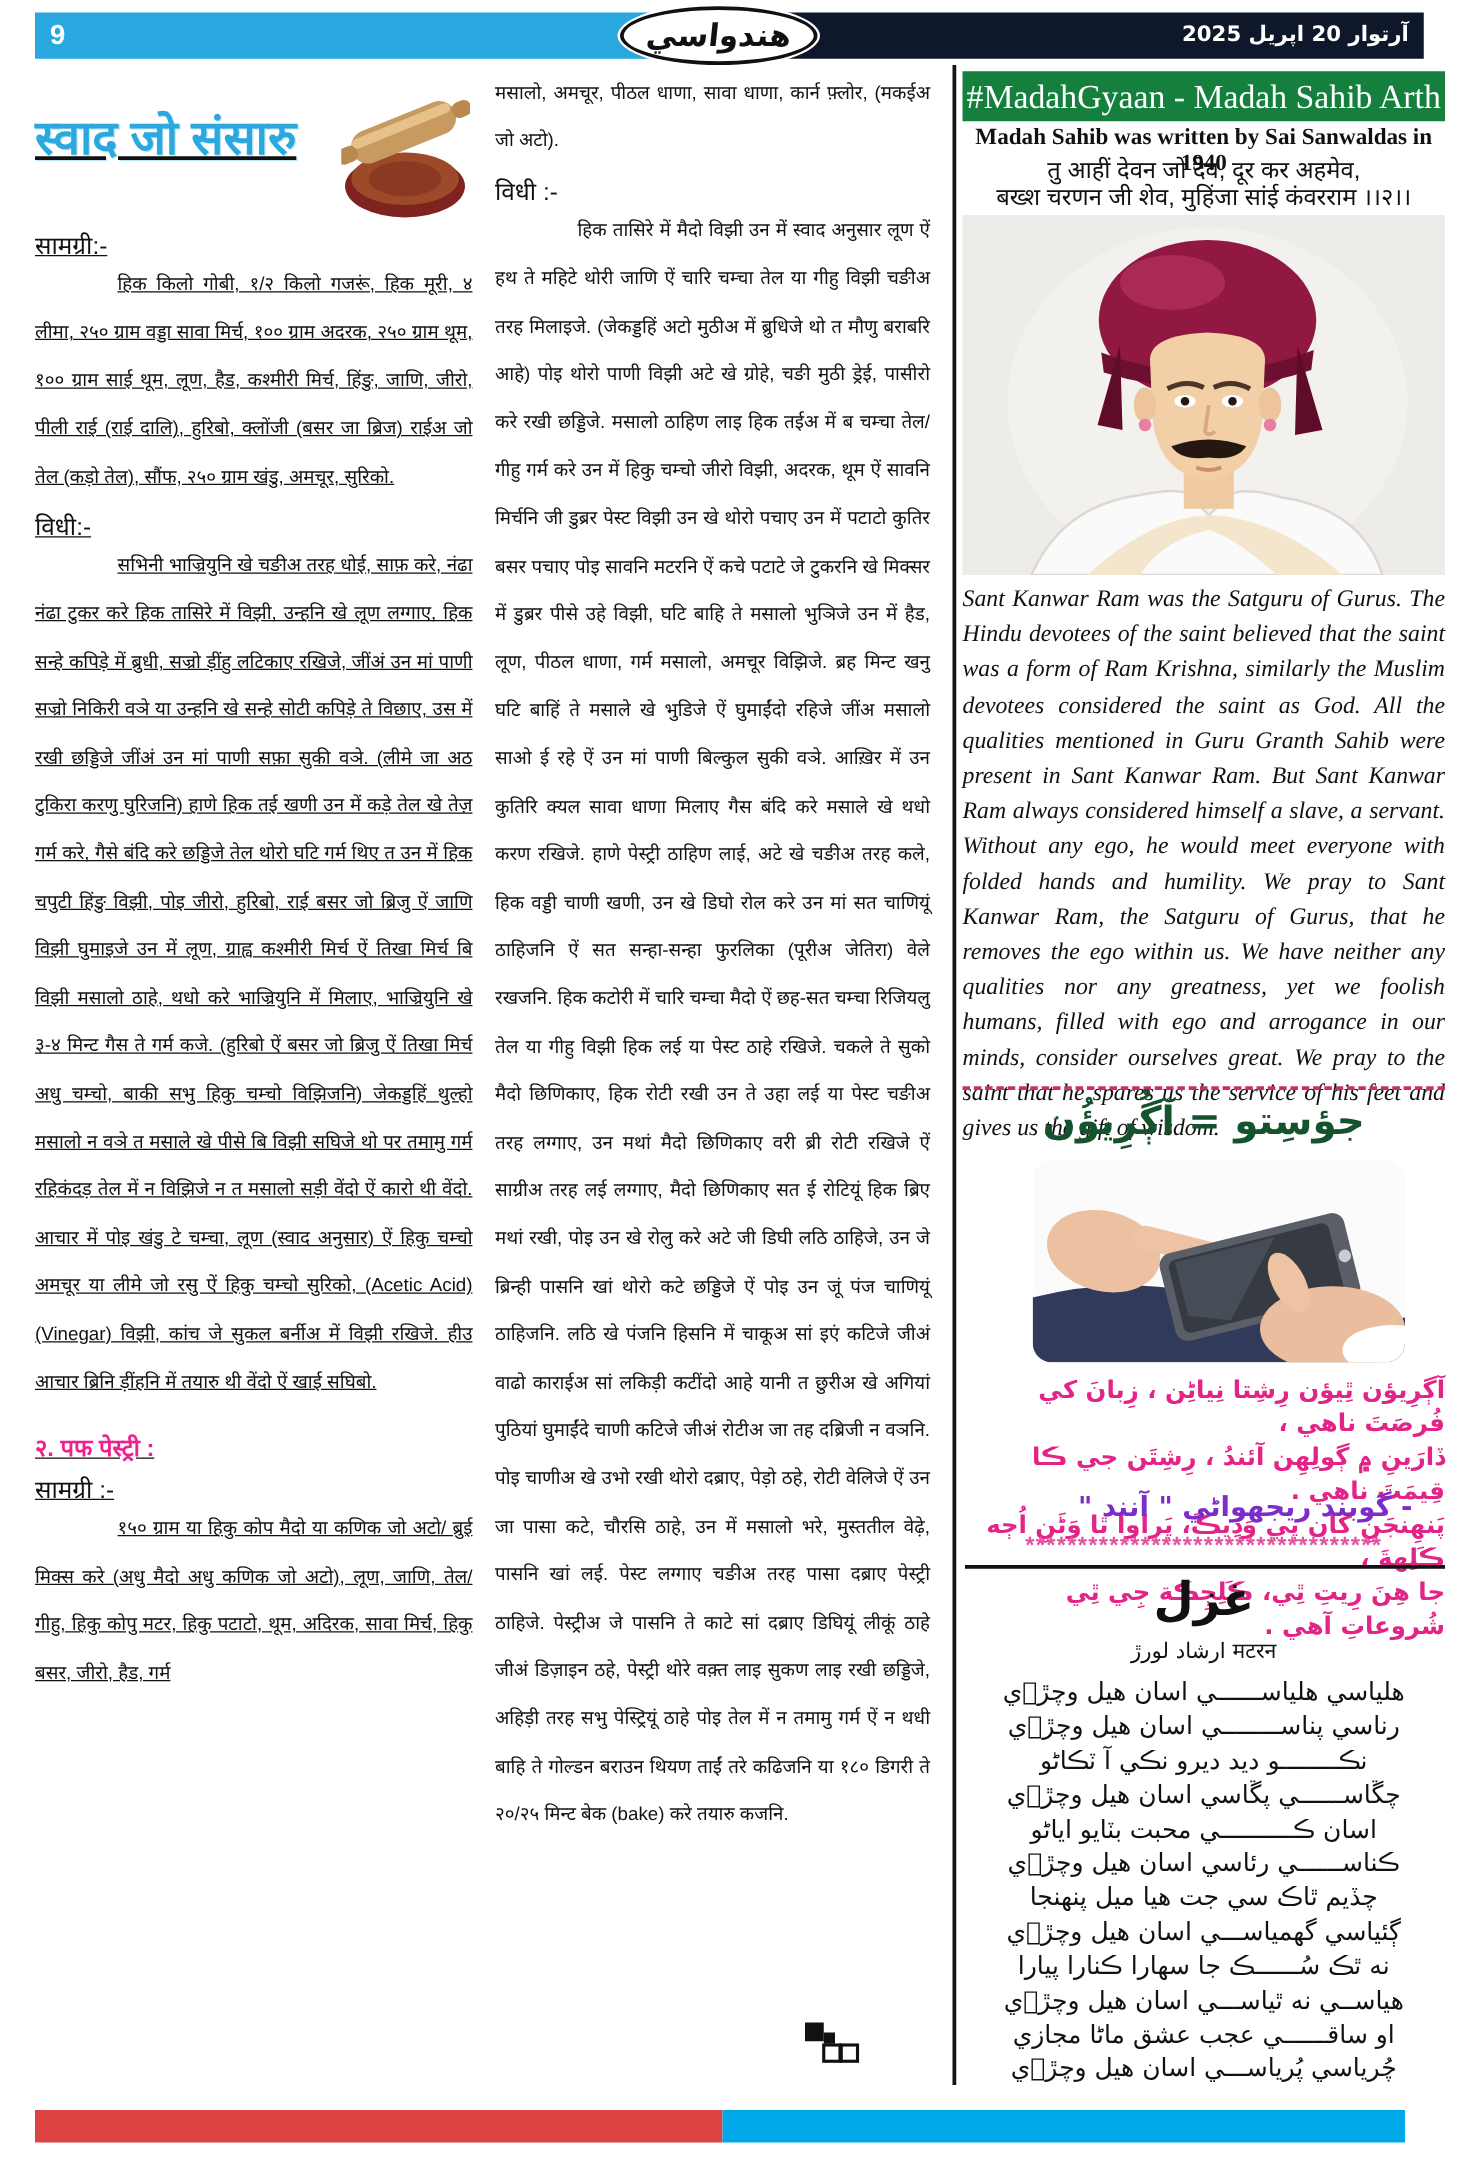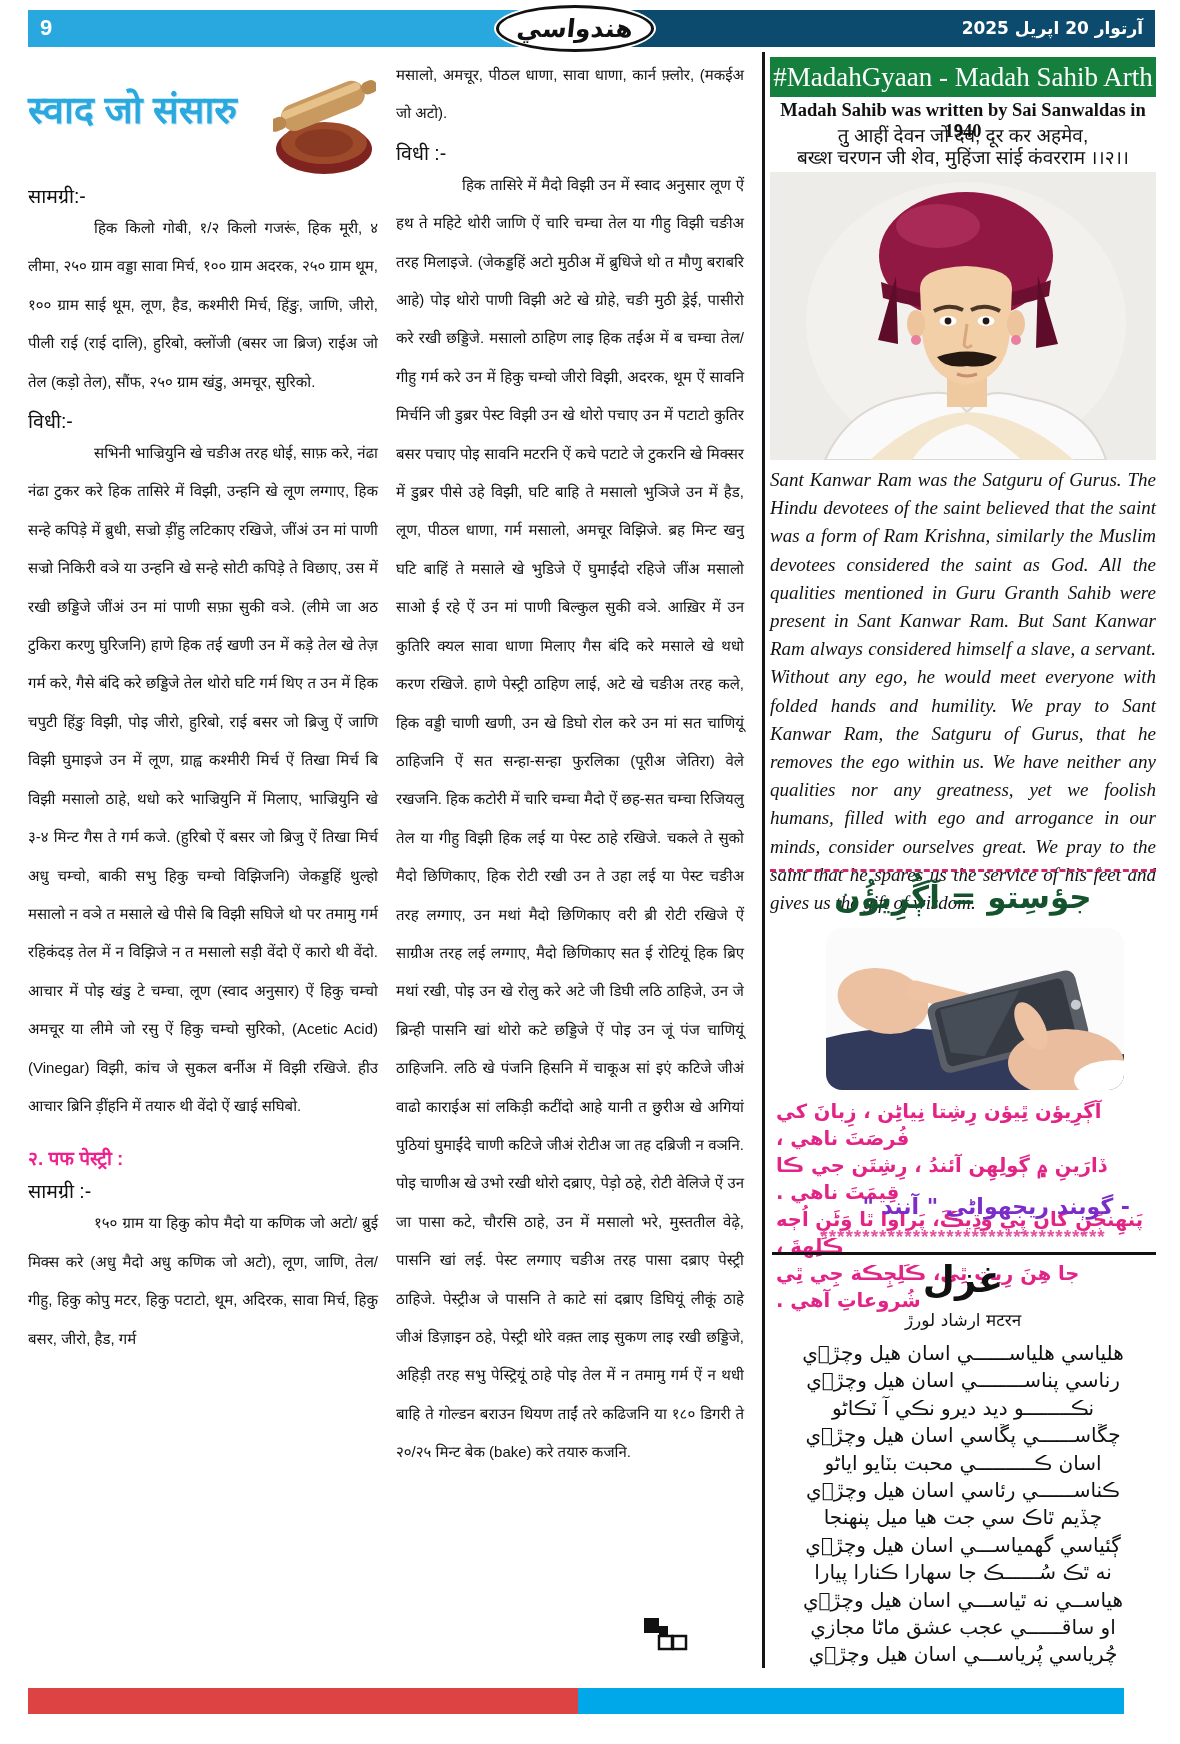--- a/index.html
+++ b/index.html
@@ -3,31 +3,31 @@
 <meta charset="utf-8">
 <style>
   * { margin:0; padding:0; box-sizing:border-box; }
   html,body { background:#ffffff; }
   #page {
     position:relative; width:1180px; height:1744px; background:#ffffff;
     font-family:"Liberation Sans","DejaVu Sans",sans-serif; color:#111; overflow:hidden;
   }
   
   .hdr-blue { position:absolute; left:28px; top:10px; width:532px; height:37px; background:#29a8df; }
-  .hdr-red  { position:absolute; left:560px; top:10px; width:595px; height:37px; background:#0c4a6e; }
+  .hdr-red  { position:absolute; left:544px; top:10px; width:595px; height:37px; background:#0f172a; }
   .page-num { position:absolute; left:12px; top:5px; color:#fff; font-size:22px; font-weight:bold; }
   .hdr-date { position:absolute; right:12px; top:0; height:37px; line-height:37px; color:#fff;
               font-size:17px; font-weight:bold; direction:rtl; font-family:"DejaVu Sans",sans-serif; }
   .logo-oval { position:absolute; left:496px; top:5px; width:158px; height:47px; background:#fff;
                border:3px solid #111; border-radius:50%; display:flex; align-items:center; justify-content:center;
                z-index:5; box-shadow:0 0 0 2px #fff; }
   .logo-txt { font-family:"DejaVu Sans",sans-serif; font-weight:bold; font-size:25px; color:#111;
               direction:rtl; transform:skewX(-6deg); }
   
-  #col-left { position:absolute; left:28px; top:56px; width:350px; }
+  #col-left { position:absolute; left:28px; top:56px; width:350px;text-decoration:underline; }
   #col-mid  { position:absolute; left:396px; top:56px; width:348px; }
   .vrule { position:absolute; left:762px; top:52px; width:2.5px; height:1616px; background:#161616; }
   .para { font-size:15px; line-height:38.4px; text-align:justify; }
   .para.indent { text-indent:66px; }
   .lbl { font-size:19.5px; margin-top:6px; }
   .h-pink { font-size:19px; font-weight:bold; color:#ef218e; }
   
   .title-row { display:flex; align-items:flex-start; height:120px; }
   .title-main { font-size:38px; font-weight:bold; color:#2ba9df; white-space:nowrap; width:245px;
                 margin-top:26px; text-shadow:1px 1px 0 #bfe6f7; }
@@ -44,21 +44,21 @@
   .madah-sub { top:100px; text-align:center; font-family:"Liberation Serif",serif; font-weight:bold; font-size:18.5px; }
   .verse { text-align:center; font-weight:normal; font-size:19px; }
   .v1 { top:122px; } .v2 { top:144px; }
   .saint-fig { top:172px; height:288px; background:#eeece9; }
   .caption { top:466px; height:400px; font-family:"Liberation Serif",serif; font-style:italic;
              font-size:19px; line-height:28.2px; text-align:justify; }
   .dashed { top:869px; border-top:3px dashed #d02a6e; height:0; }
   .green-head { top:879px; text-align:center; direction:rtl; color:#14532d; font-weight:bold; font-size:31px;
                 font-family:"DejaVu Sans",sans-serif; }
   .phone-fig { position:absolute; left:826px; top:928px; width:298px; height:162px; border-radius:16px; overflow:hidden; }
-  .mag-para { top:1098px; direction:rtl; text-align:left; color:#e32487; font-weight:bold;
+  .mag-para { top:1098px; direction:rtl; text-align:right; color:#e32487; font-weight:bold;
               font-size:19.5px; line-height:27px; font-family:"DejaVu Sans",sans-serif; padding-left:6px; }
   .purple-author { top:1194px; direction:rtl; text-align:right; padding-right:26px; color:#7b2cc9;
                    font-weight:bold; font-size:22px; font-family:"DejaVu Sans",sans-serif; }
   .asterisks { top:1226px; text-align:center; color:#e254a0; font-weight:bold; font-size:19px; letter-spacing:1px; }
   .hr2 { top:1252px; border-top:3px solid #111; height:0; left:772px; width:384px; }
   .gz-title { top:1258px; text-align:center; direction:rtl; font-weight:bold; font-size:37px;
               font-family:"DejaVu Sans",sans-serif; }
   .gz-author { top:1308px; text-align:center; direction:rtl; font-size:17px; font-family:"DejaVu Sans",sans-serif; }
   .gz-lines { top:1340px; }
   .gz-line { direction:rtl; text-align:center; font-size:20px; line-height:27.4px;

